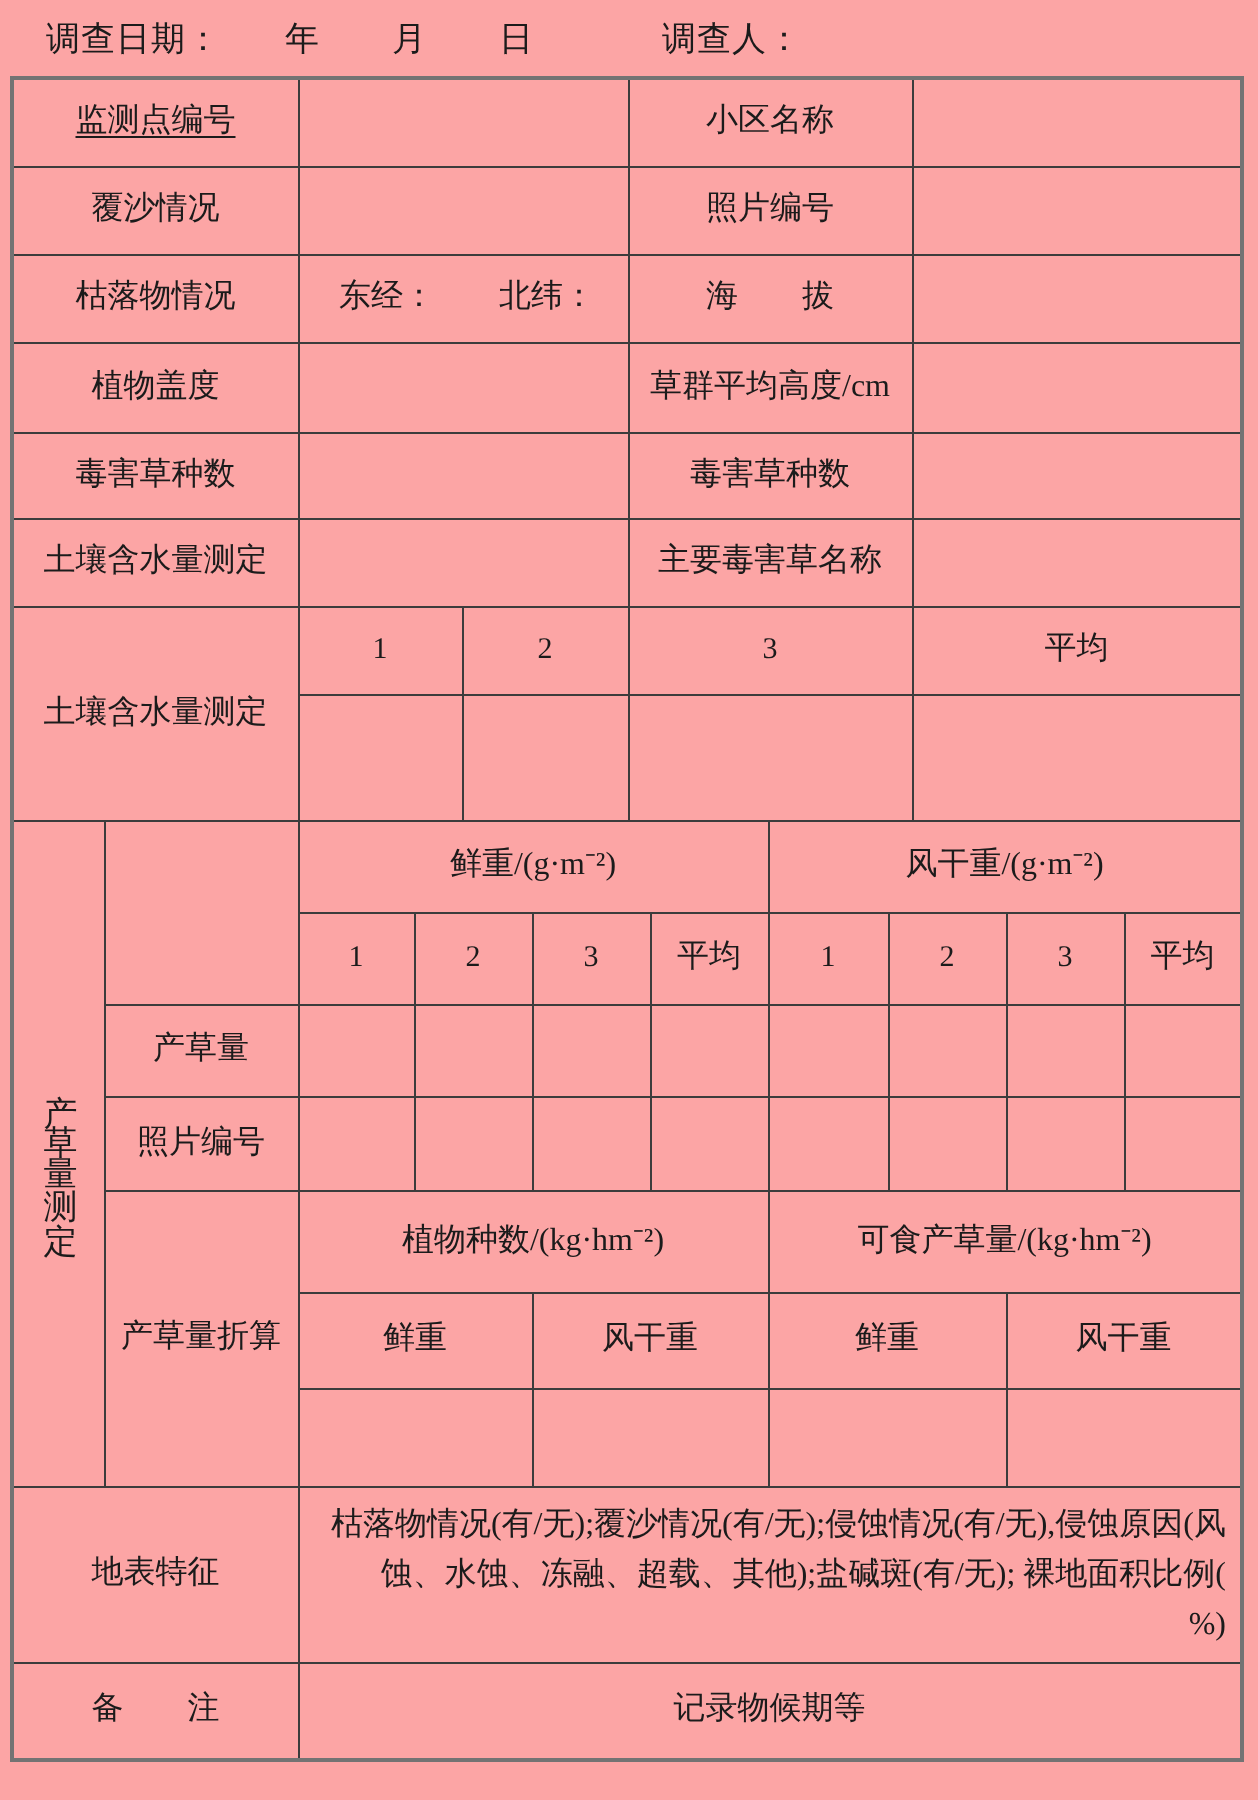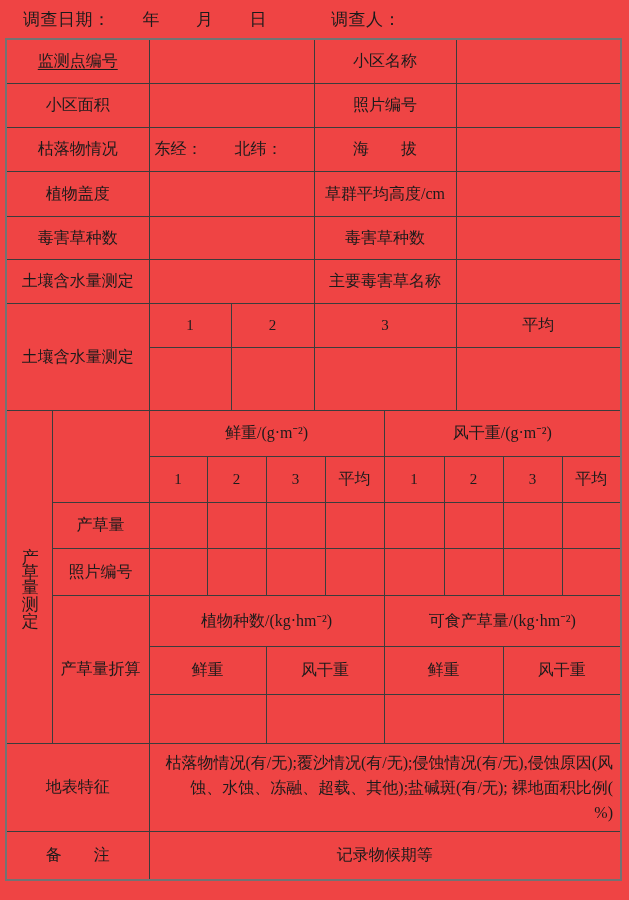--- a/index.html
+++ b/index.html
@@ -1,17 +1,17 @@
 <!DOCTYPE html>
 <html><head>
 <meta charset="utf-8">
 <style>
   html,body { margin:0; padding:0; background:#ffffff; }
   .page {
-    position:relative; width:629px; height:900px; background:#ef4444;
+    position:relative; width:629px; height:900px; background:#fca5a5;
     font-family:"Liberation Serif", serif; color:#1b1b1b;
   }
   .top-header {
     position:absolute; left:23px; top:8px; font-size:17px;
     white-space:pre; letter-spacing:0.5px;
   }
   .top-header .gap2 { margin-left:32px; }
   .top-header .gap3 { margin-left:36px; }
   .top-header .gap-big { margin-left:64px; }
 
@@ -20,21 +20,21 @@
     border-collapse:collapse; table-layout:fixed;
     border:2px solid #737373;
   }
   td {
     border:1px solid #3c3c3c;
     text-align:center; vertical-align:middle;
     font-size:16px; padding:0; overflow:hidden;
     line-height:1.35;
   }
   td.num { font-size:15px; }
-  td.left { text-align:left; padding-left:5px; }
+  td.left { text-align:left; padding-left:20px; }
   td.u-label span { text-decoration:underline; text-underline-offset:3px; }
   td.surface {
     text-align:right; padding:6px 7px; line-height:25px; font-size:16px;
   }
   .vtext {
     display:inline-block;
     writing-mode:vertical-rl; text-orientation:upright;
     letter-spacing:16px; font-size:17px;
   }
 </style>
@@ -63,21 +63,21 @@
     </colgroup>
 
     <tbody>
         <tr style="height:44px">
       <td colspan="2" class="u-label"><span>监测点编号</span></td>
       <td colspan="4"></td>
       <td colspan="4">小区名称</td>
       <td colspan="3"></td>
     </tr>
     <tr style="height:44px">
-      <td colspan="2">小区面积</td>
+      <td colspan="2">覆沙情况</td>
       <td colspan="4"></td>
       <td colspan="4">照片编号</td>
       <td colspan="3"></td>
     </tr>
     <tr style="height:44px">
       <td colspan="2">枯落物情况</td>
       <td colspan="4" class="left">东经：　　北纬：</td>
       <td colspan="4">海　　拔</td>
       <td colspan="3"></td>
     </tr>

